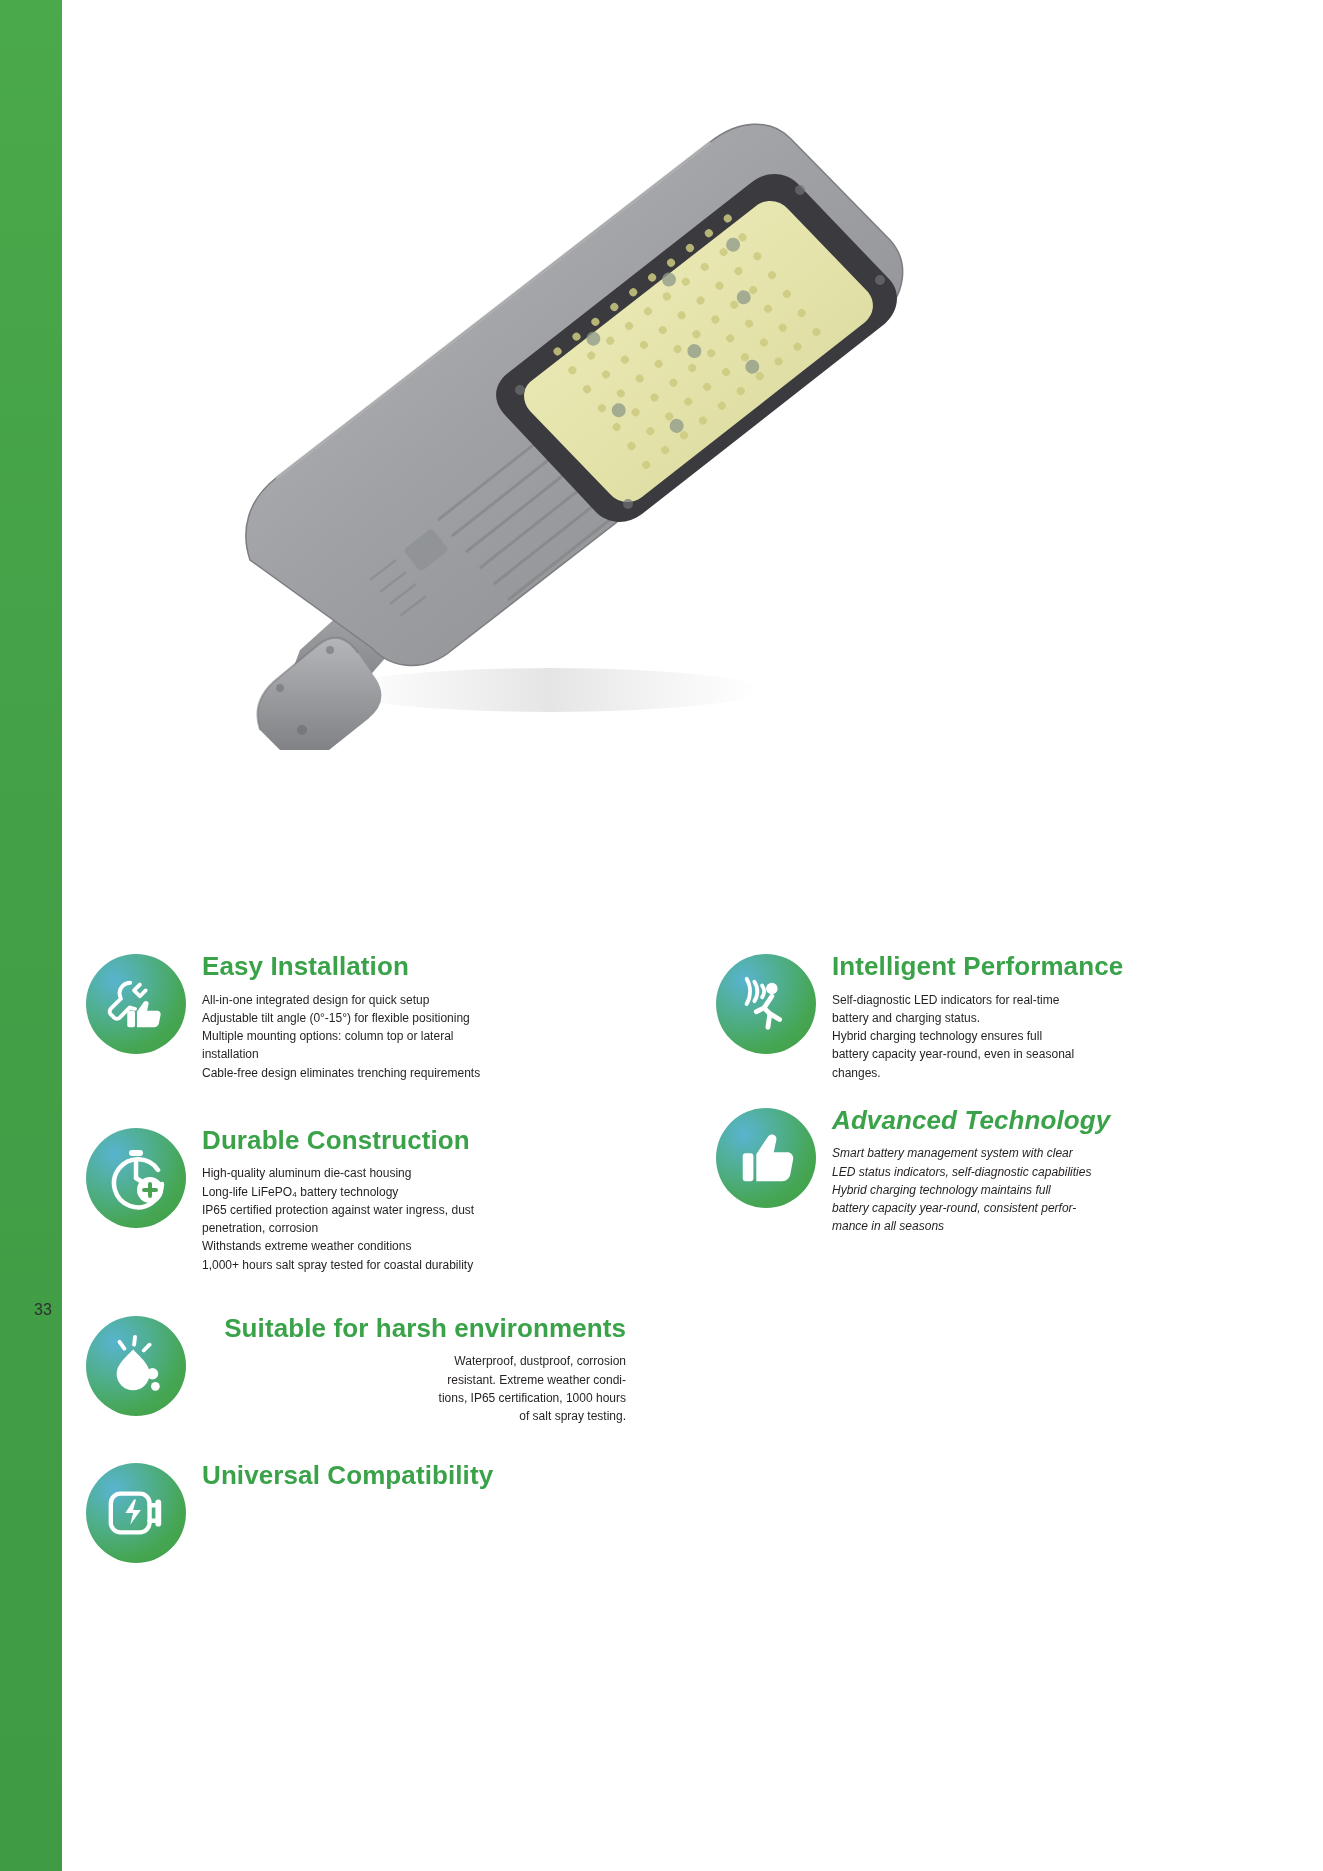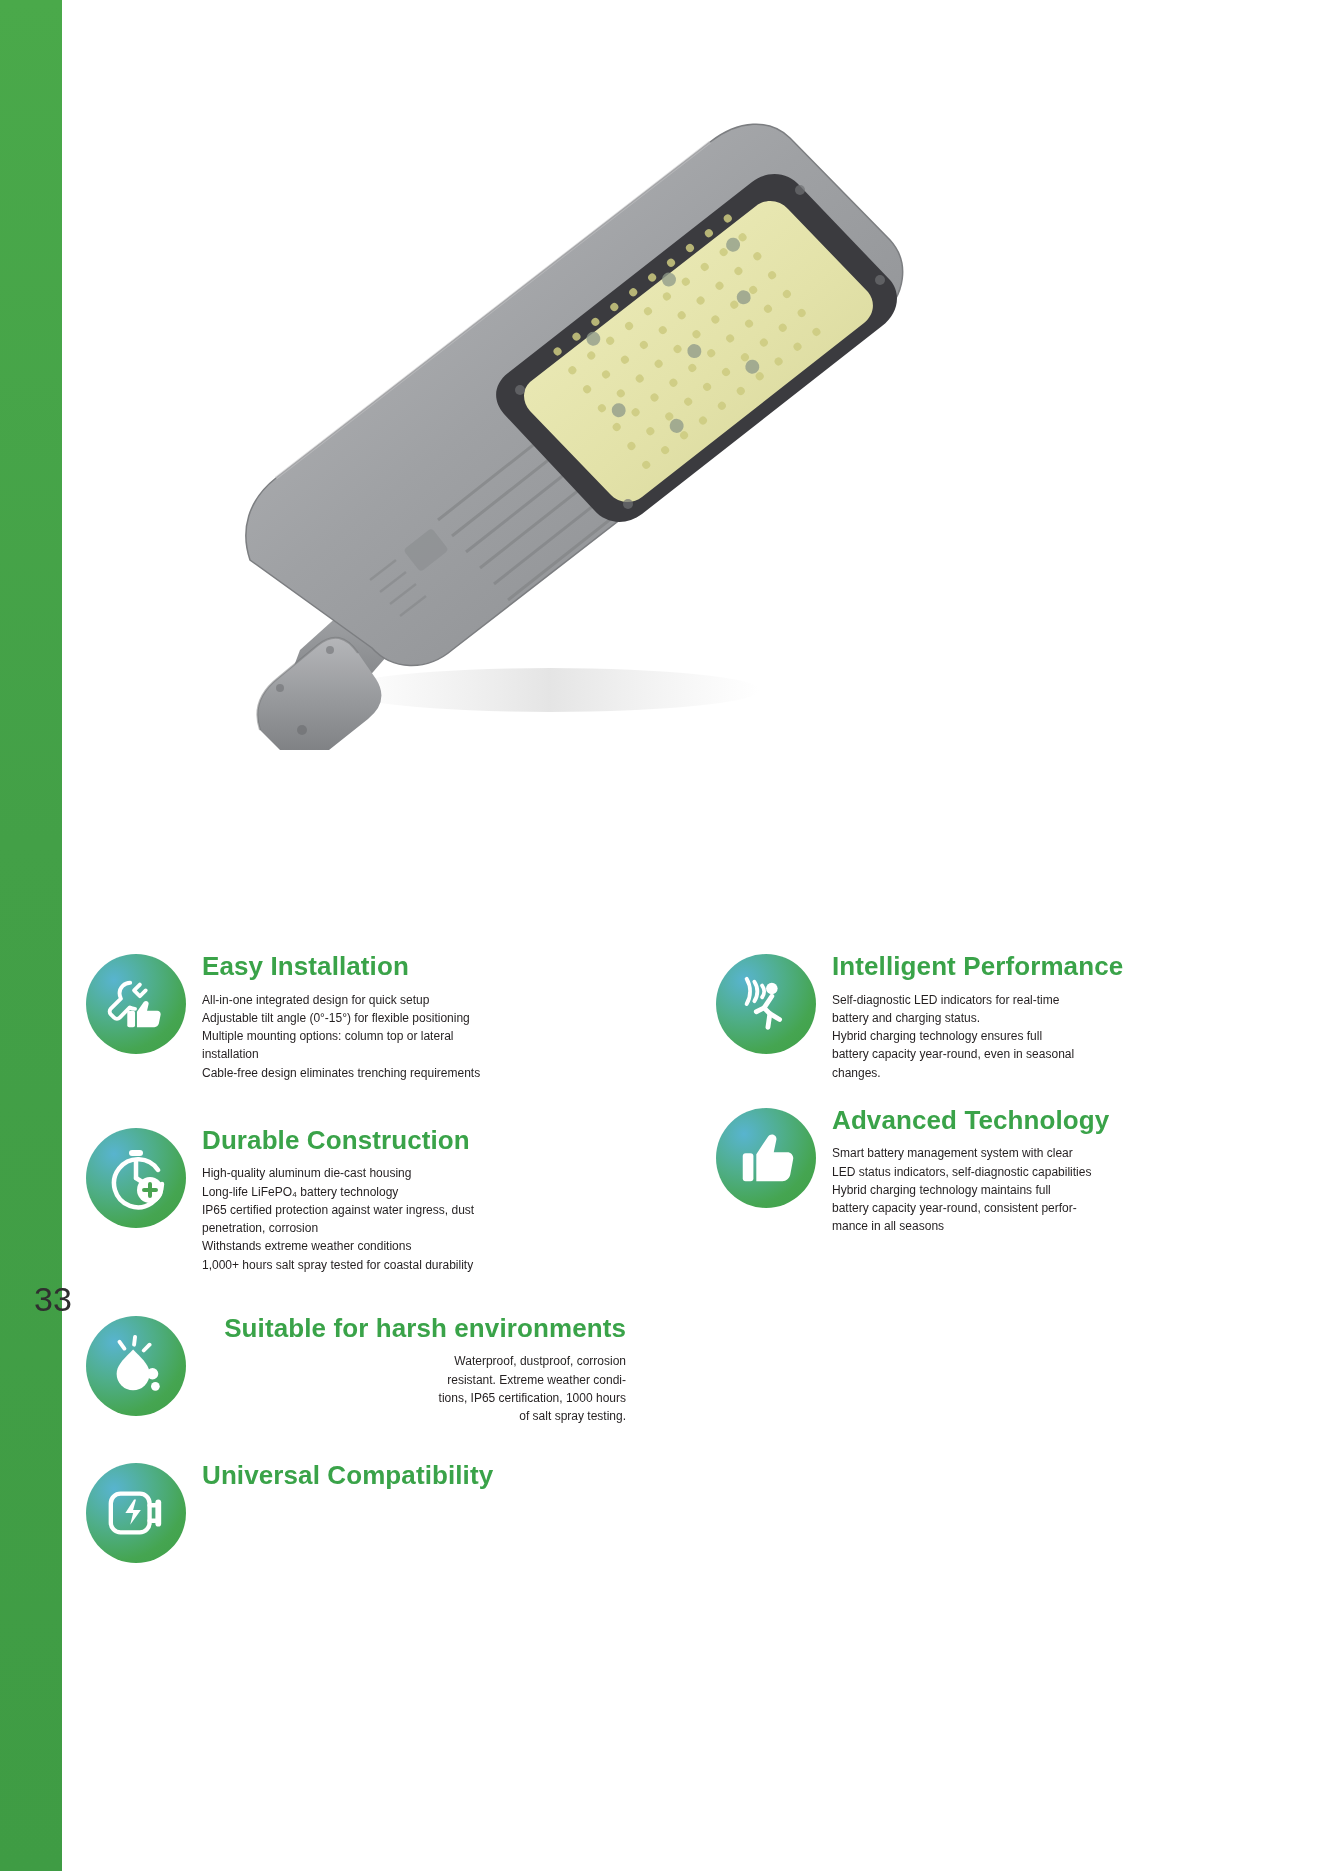--- a/index.html
+++ b/index.html
@@ -50,21 +50,21 @@
     position: absolute;
     left: 0; top: 0;
     width: 800px; height: 660px;
   }
 
   
   .page-number {
     position: absolute;
     left: 34px;
     bottom: 32px;
-    font-size: 34px;
+    font-size: 16px;
     color: #2f2f2f;
     font-family: "Liberation Sans", sans-serif;
   }
 
   
   .features {
     position: absolute;
     left: 86px;
     top: 952px;
     width: 1180px;
@@ -117,21 +117,21 @@
     color: #231f20;
     font-family: "Liberation Sans", sans-serif;
     white-space: pre-line;
   }
 
   
   .f-easy { margin-bottom: 44px; }
   .f-durable { margin-bottom: 40px; }
   .f-harsh { margin-bottom: 36px; text-align: right; }
   .f-intel { }
-  .f-adv { margin-bottom: 60px; }
+  .f-adv { margin-bottom: 60px; font-style: italic; }
 </style>
 </head>
 <body>
 
 <div class="page">
 
   <div class="left-bar"></div>
   <div class="left-bar-inner"></div>
 
   <div class="product-area">

